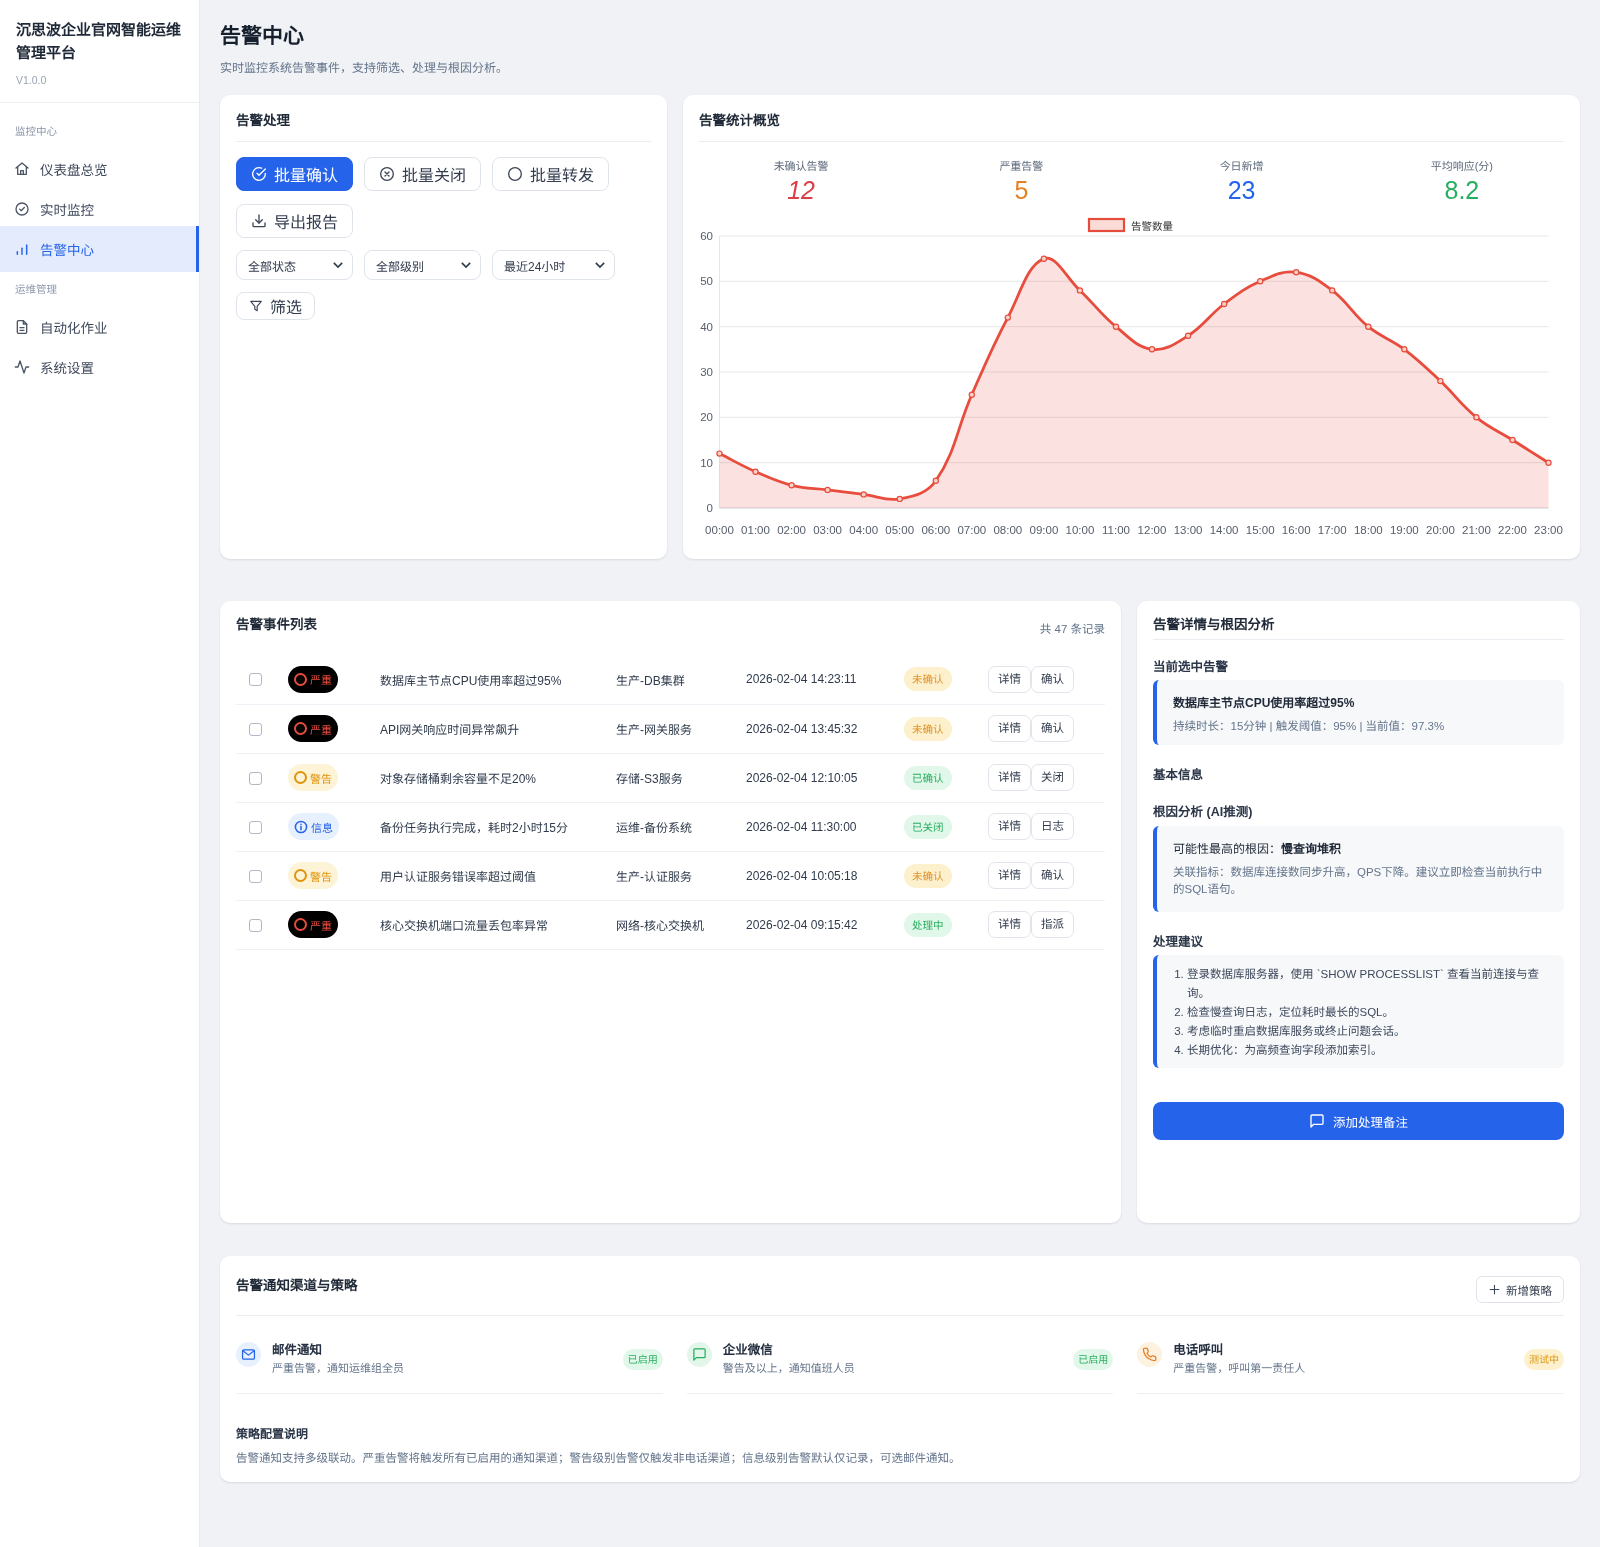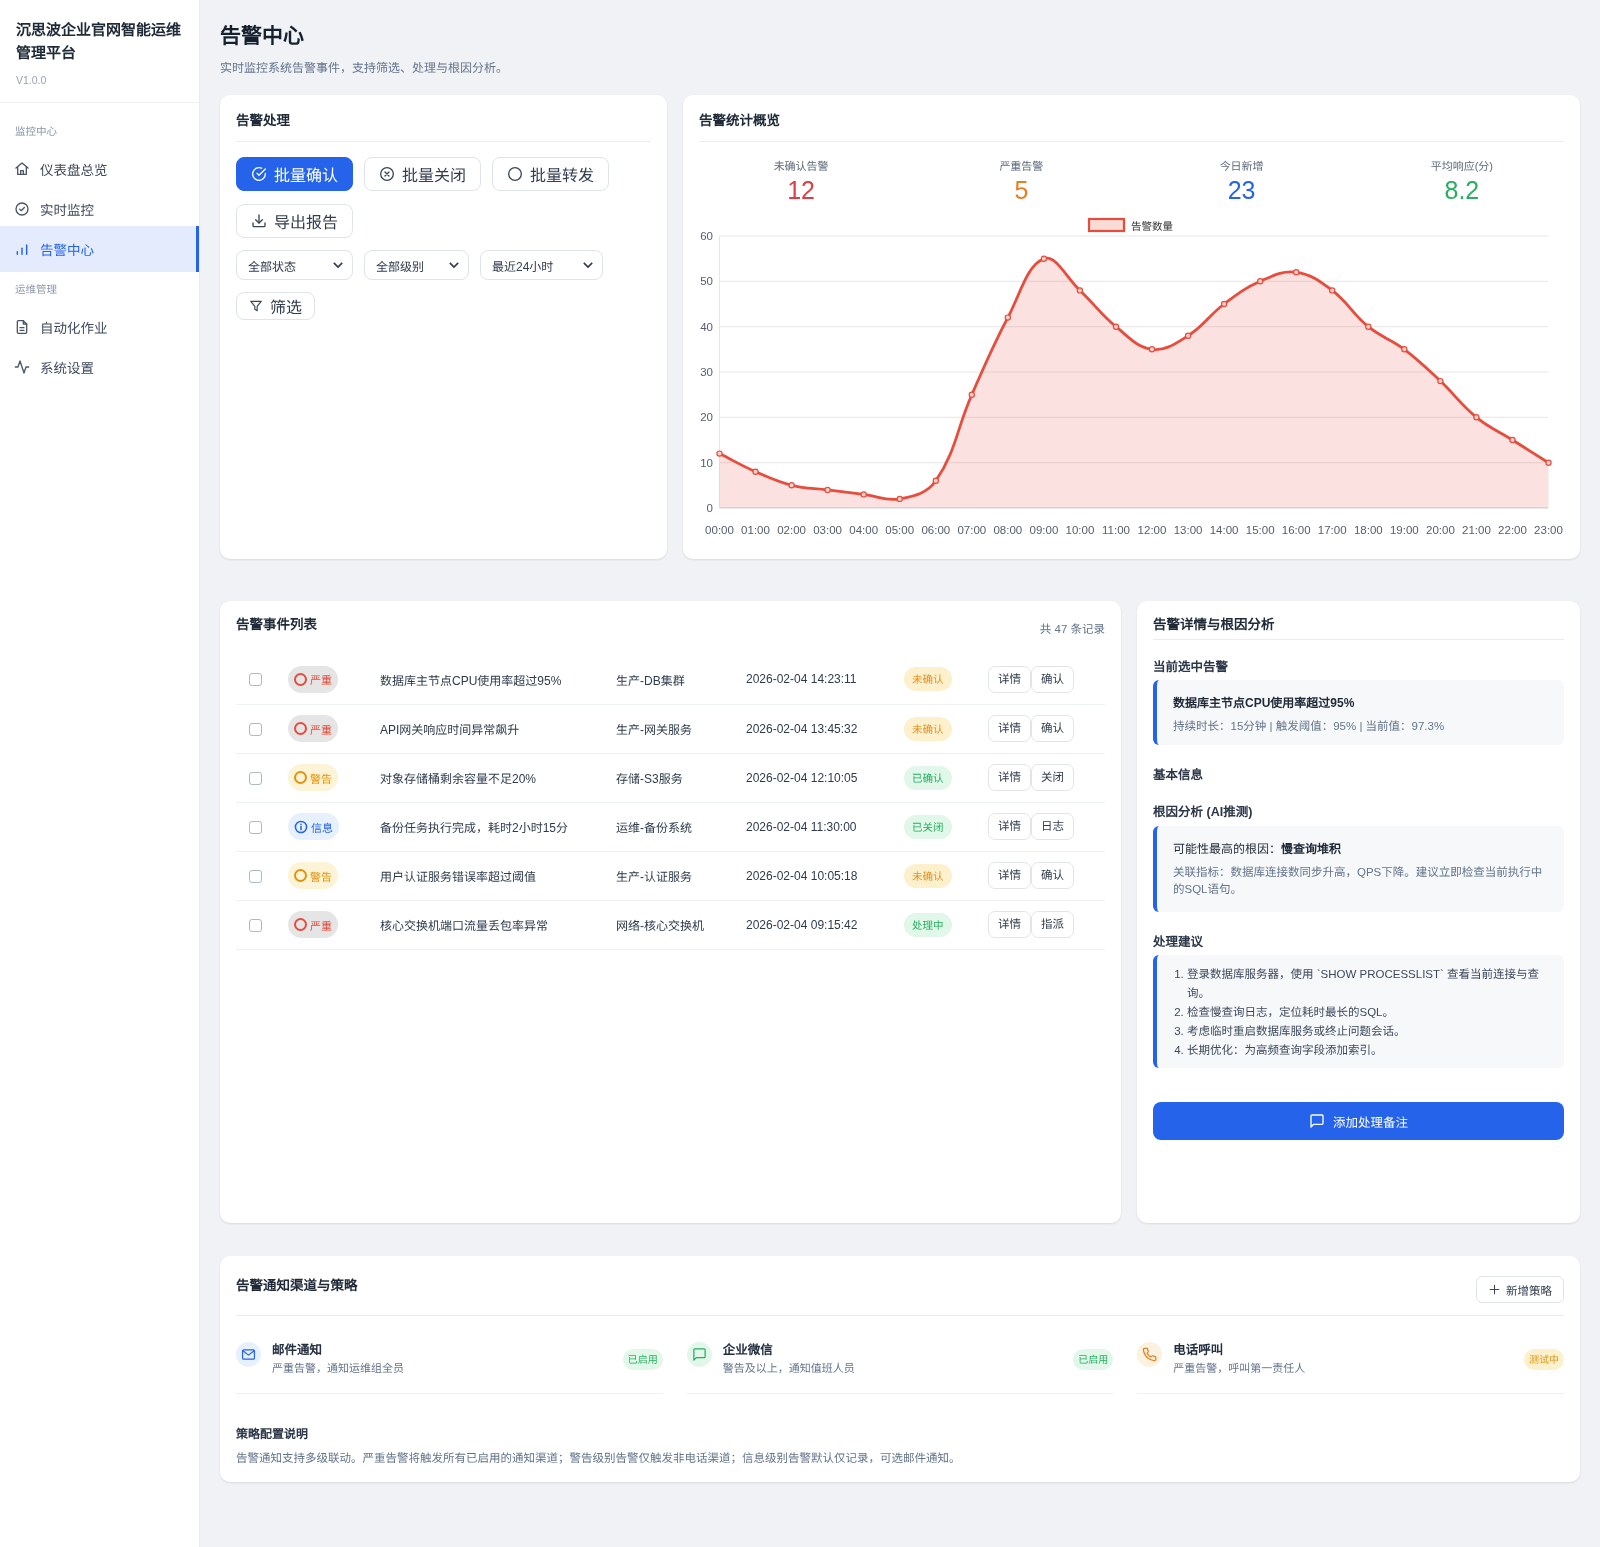--- a/index.html
+++ b/index.html
@@ -51,21 +51,21 @@
 table.tbl td { border-bottom:1px solid #eef1f5; height:49px; padding:0; font-size:12px; color:#2f3b4c; }
 th.c1, td.c1 { width:52px; }
 .c2 { width:92px; }
 .c3 { width:236px; }
 .c4 { width:130px; }
 .c5 { width:158px; }
 .c6 { width:82px; }
 input.cb { width:13px; height:13px; margin-left:13px; appearance:none; -webkit-appearance:none; border:1px solid #aeb8c6; border-radius:3px; background:#fff; vertical-align:middle; }
 .lv { display:inline-flex; align-items:center; gap:3px; height:27px; padding:0 6px; border-radius:14px; font-size:11px; }
 .lv .ring { width:13px; height:13px; border:2.5px solid currentColor; border-radius:50%; flex:none; }
-.lv.crit { background:#e5e5e5; color:#e64c3c; }
+.lv.crit { background:#000000; color:#e64c3c; }
 .lv.warn { background:#fdf3d7; color:#e0940b; }
 .lv.info { background:#e7f0fd; color:#2563eb; }
 .st { display:inline-block; height:24px; line-height:24px; padding:0 8px; border-radius:12px; font-size:10.5px; }
 .st.orange { background:#fdf0cd; color:#e09226; }
 .st.green { background:#e1f7e9; color:#27ae60; }
 .act { display:inline-block; height:27px; line-height:25px; padding:0 9px; border:1px solid #e1e5eb; border-radius:7px; background:#fff; font-size:11.5px; color:#333d4e; }
 .acts { display:flex; padding-left:2px; }
 
 .d-sec { font-size:12.5px; font-weight:bold; color:#2b3648; line-height:17px; }
 .d-box { background:#f7f8fa; border-left:4px solid #2563eb; border-radius:6px; }
@@ -149,41 +149,41 @@
           <button class="btn"><svg viewBox="0 0 24 24" fill="none" stroke-width="2" stroke-linecap="round" stroke-linejoin="round">
                 <path d="M21 15v4a1.5 1.5 0 0 1-1.5 1.5h-15A1.5 1.5 0 0 1 3 19v-4"></path>
                 <path d="M7 10l5 5 5-5"></path>
                 <path d="M12 15V3"></path>
               </svg>导出报告</button>
         </div>
         <div class="btn-row" style="margin-top:12px;">
           <div class="sel" style="width:117px;">全部状态<svg viewBox="0 0 12 8" fill="none" stroke-width="2">
                 <path d="M1 1.5l5 5 5-5"></path>
               </svg></div>
-          <div class="sel" style="width:105px;justify-content:flex-end;">全部级别<svg viewBox="0 0 12 8" fill="none" stroke-width="2">
+          <div class="sel" style="width:117px;justify-content:flex-end;">全部级别<svg viewBox="0 0 12 8" fill="none" stroke-width="2">
                 <path d="M1 1.5l5 5 5-5"></path>
               </svg></div>
           <div class="sel" style="width:123px;">最近24小时<svg viewBox="0 0 12 8" fill="none" stroke-width="2">
                 <path d="M1 1.5l5 5 5-5"></path>
               </svg></div>
         </div>
         <div class="btn-row" style="margin-top:12px;">
           <button class="btn small"><svg viewBox="0 0 24 24" fill="none" stroke-width="2" stroke-linejoin="round" style="width:14px;height:14px;">
                 <path d="M3 4h18l-7 8.5V20l-4-2.5V12.5z"></path>
               </svg>筛选</button>
         </div>
       </div>
     </div>
     <div class="card">
       <h3>告警统计概览</h3>
       <div class="hr"></div>
       <div class="stats">
         <div>
             <div class="stat-label">未确认告警</div>
-            <div class="stat-value" style="color:#dc3e46;">12</div>
+            <div class="stat-value" style="color:#dc3e46;font-style:italic;">12</div>
           </div>
         <div>
             <div class="stat-label">严重告警</div>
             <div class="stat-value" style="color:#e67e22;">5</div>
           </div>
         <div>
             <div class="stat-label">今日新增</div>
             <div class="stat-value" style="color:#2563eb;">23</div>
           </div>
         <div>

